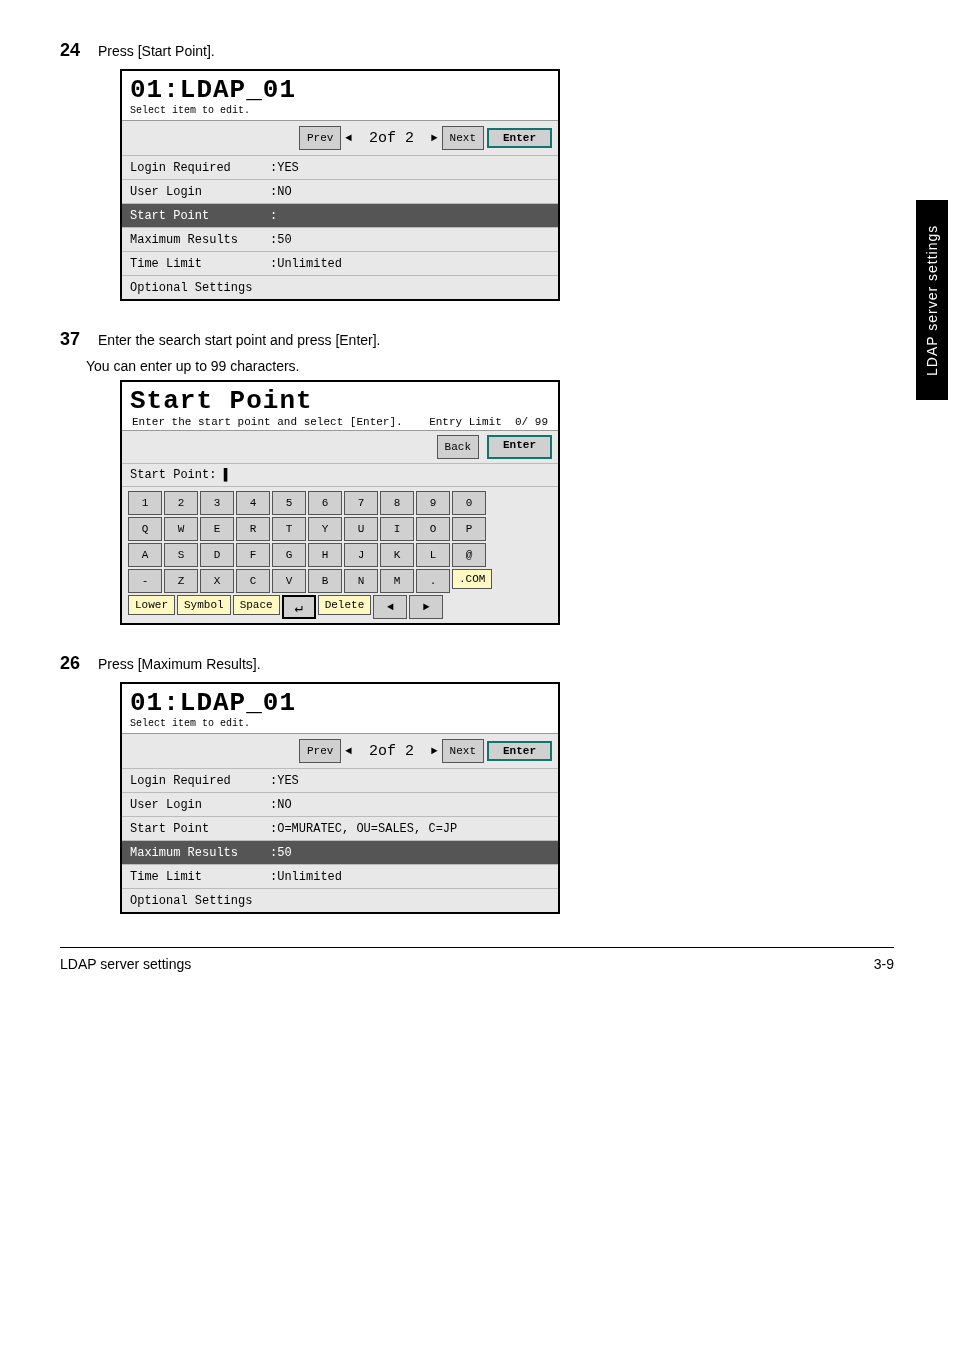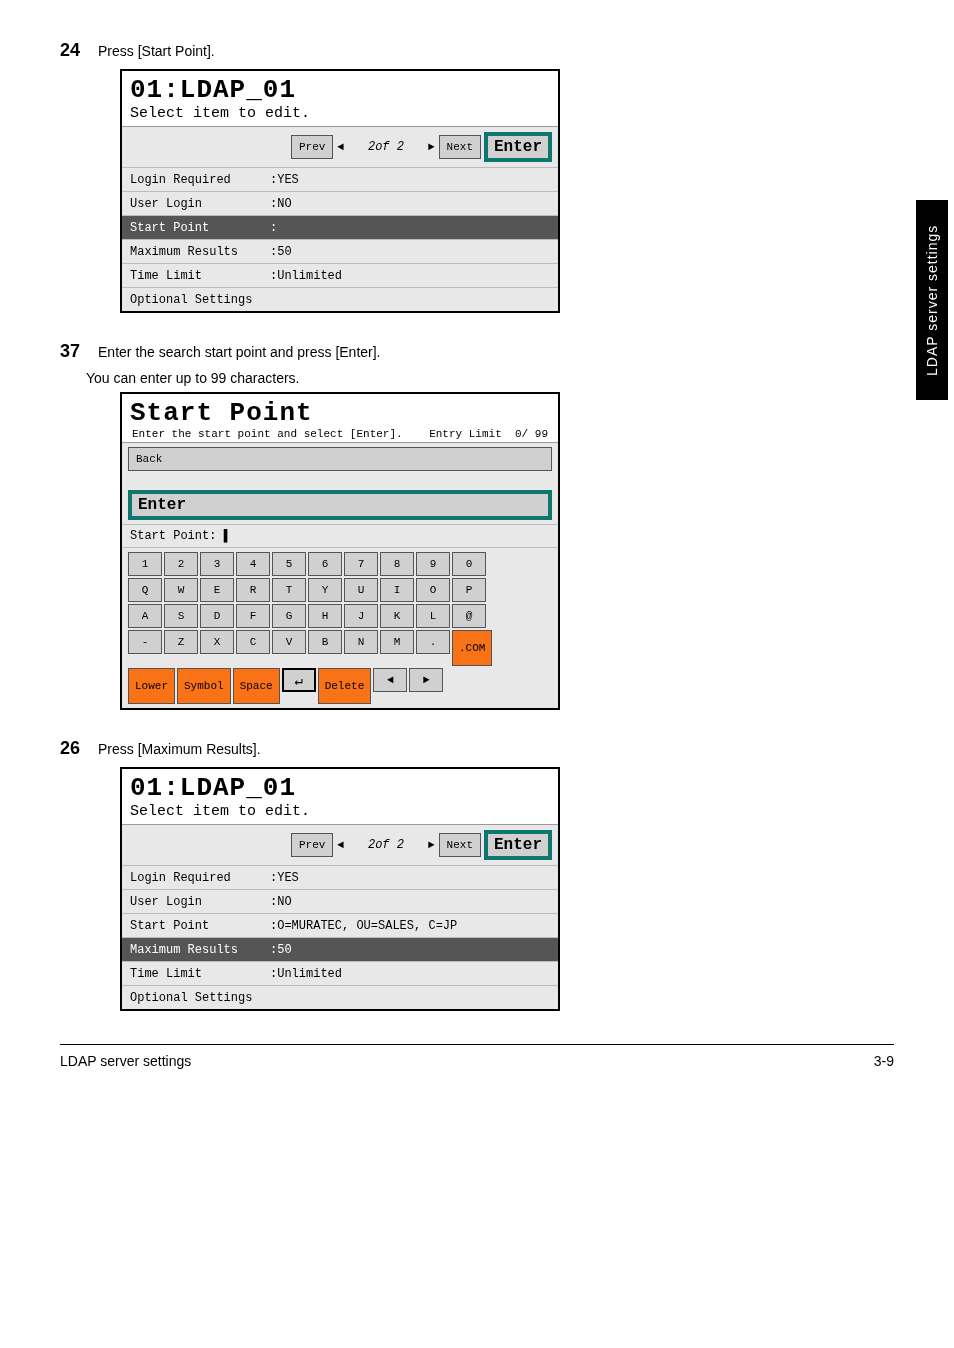--- a/index.html
+++ b/index.html
@@ -63,21 +63,21 @@
     }
 
     .lcd-title-large {
       font-size: 26px;
       font-weight: bold;
       font-family: 'Courier New', Courier, monospace;
       letter-spacing: 1px;
     }
 
     .lcd-subtitle {
-      font-size: 15px;
+      font-size: 10px;
       font-family: 'Courier New', Courier, monospace;
     }
 
     .lcd-nav-row {
       display: flex;
       align-items: center;
       justify-content: flex-end;
       padding: 5px 6px;
       gap: 3px;
       background: #e8e8e8;
@@ -87,38 +87,37 @@
       border: 1px solid #555;
       background: #d0d0d0;
       padding: 5px 7px;
       font-size: 11px;
       font-family: 'Courier New', Courier, monospace;
       cursor: pointer;
       display: inline-block;
     }
 
     .lcd-btn-enter {
-      border: 4px solid #0f766e;
+      border: 2px solid #0f766e;
       background: #d0d0d0;
-      padding: 2px 6px;
-      font-size: 16px;
+      padding: 2px 14px;
+      font-size: 11px;
       font-family: 'Courier New', Courier, monospace;
       font-weight: bold;
     }
 
     .lcd-arrow {
       font-size: 11px;
       margin: 0 1px;
     }
 
     .lcd-page-info {
-      font-size: 12px;
-      font-family: 'Courier New', Courier, monospace;
-      margin: 0 20px;
-      font-style: italic;
+      font-size: 15px;
+      font-family: 'Courier New', Courier, monospace;
+      margin: 0 13px;
     }
 
     .lcd-row {
       display: flex;
       align-items: center;
       border-top: 1px solid #bbb;
       padding: 3px 8px;
       font-size: 12px;
       font-family: 'Courier New', Courier, monospace;
       background: #e8e8e8;
@@ -166,23 +165,22 @@
       justify-content: space-between;
       font-size: 11px;
       font-family: 'Courier New', Courier, monospace;
       padding: 0 2px;
     }
 
     .lcd-sp-nav {
       display: flex;
       justify-content: flex-end;
       padding: 4px 6px;
-      gap: 19px;
+      gap: 8px;
       background: #e8e8e8;
-      flex-direction: column;
     }
 
     .lcd-sp-input-row {
       padding: 4px 8px;
       font-size: 12px;
       font-family: 'Courier New', Courier, monospace;
       background: #e8e8e8;
       border-top: 1px solid #bbb;
     }
 
@@ -207,22 +205,22 @@
       display: flex;
       align-items: center;
       justify-content: center;
       font-size: 11px;
       font-family: 'Courier New', Courier, monospace;
       cursor: pointer;
     }
 
     .kbd-key-wide {
       border: 1px solid #555;
-      background: #f97316;
-      height: 36px;
+      background: #fef9c3;
+      height: 20px;
       display: flex;
       align-items: center;
       justify-content: center;
       font-size: 11px;
       font-family: 'Courier New', Courier, monospace;
       cursor: pointer;
       padding: 0 6px;
     }
 
     .kbd-key-enter {

